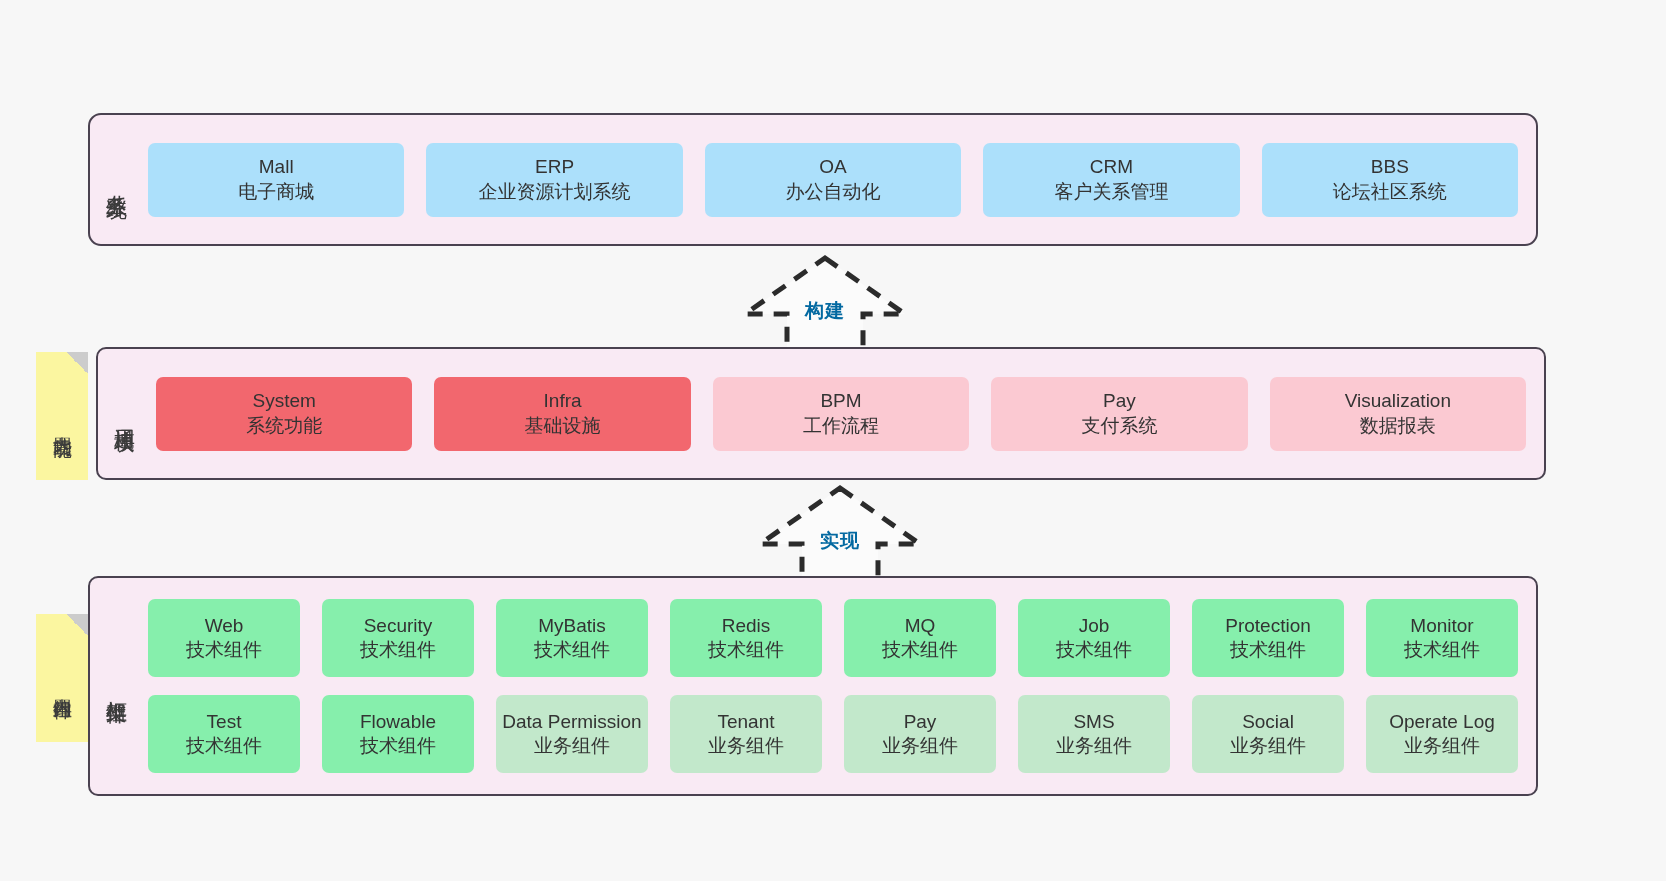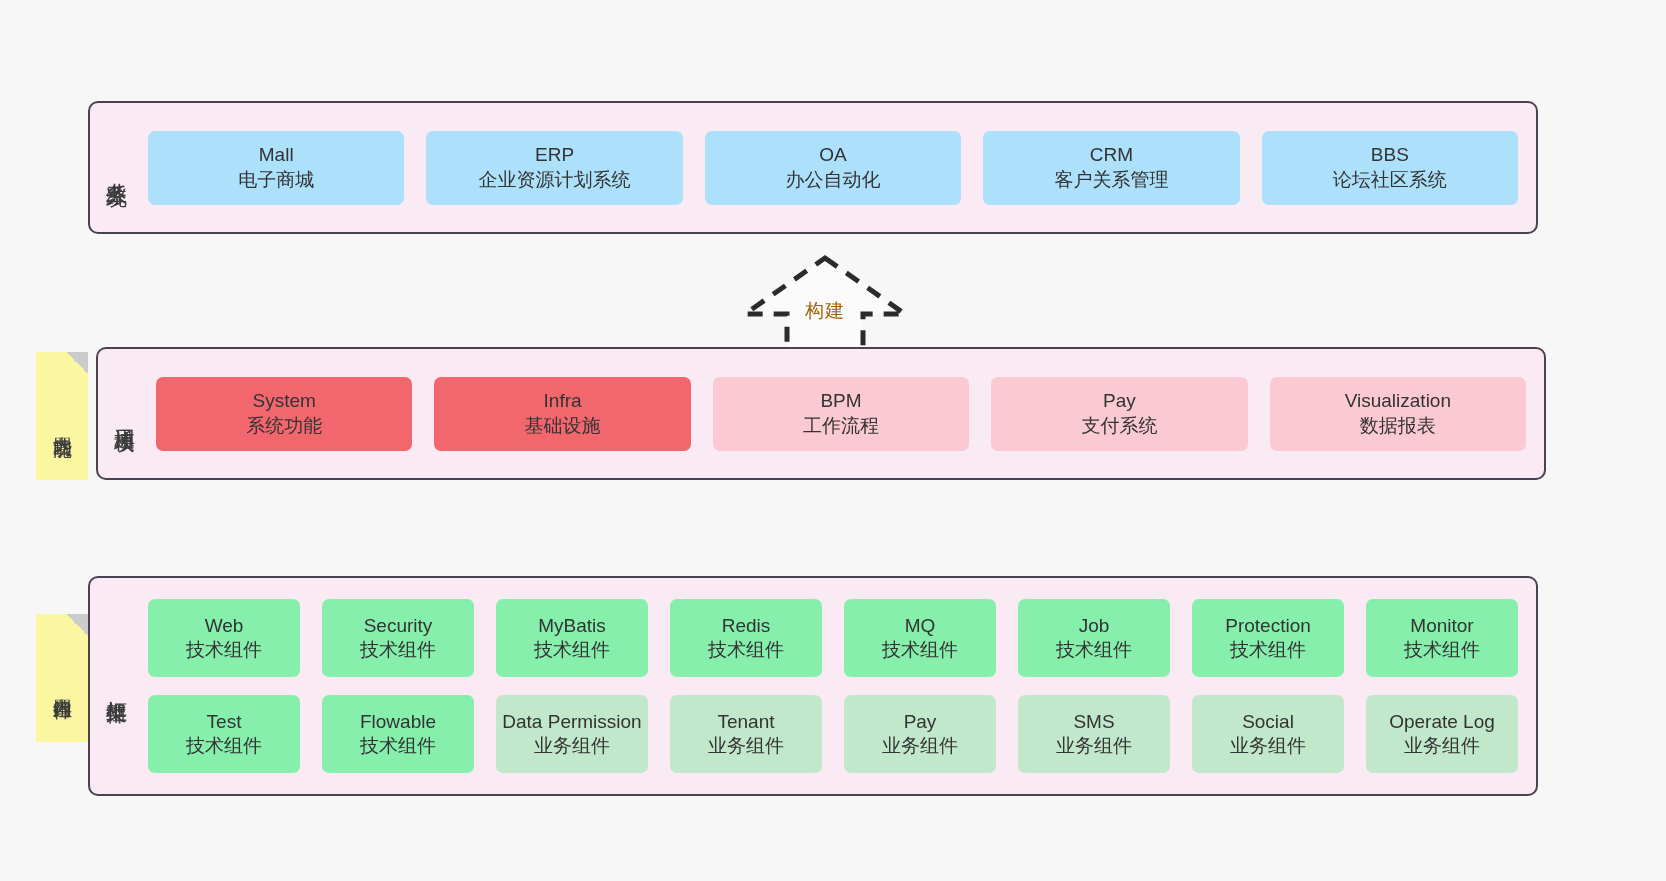--- a/index.html
+++ b/index.html
@@ -78,21 +78,21 @@
   .node .en { display: block; }
   .node .cn { display: block; }
 
   .node.blue       { background: #ace0fb; }
   .node.red        { background: #f2676e; }
   .node.pink       { background: #fbc9d2; }
   .node.green      { background: #86efac; }
   .node.lightgreen { background: #c2e8cb; }
 
   
-  #layer-business { left: 88px;  top: 101px; width: 1450px; height: 133px; }
+  #layer-business { left: 88px;  top: 113px; width: 1450px; height: 133px; border-radius: 13px; }
   #layer-common   { left: 96px;  top: 347px; width: 1450px; height: 133px; }
   #layer-frame    { left: 88px;  top: 576px; width: 1450px; height: 220px; }
 
   #layer-business .node { height: 74px; }
   #layer-common   .node { height: 74px; }
   #layer-frame    .node { height: 78px; }
 
   
   .sticky {
     position: absolute;
@@ -129,23 +129,24 @@
     height: 100px;
   }
   .arrow svg { display: block; width: 100%; height: 100%; }
   .arrow-label {
     position: absolute;
     left: 0;
     right: 0;
     top: 46px;
     text-align: center;
     font-size: 19px;
-    color: #a16207;
+    color: #0369a1;
     letter-spacing: 1px;
     background: transparent;
+    font-weight: bold;
   }
   #arrow-build   { left: 735px; top: 252px; }
   #arrow-realize { left: 750px; top: 482px; }
 </style>
 </head>
 <body>
 
 <div class="canvas">
 
   <div class="layer" id="layer-business">
@@ -207,20 +208,26 @@
           <span class="cn">支付系统</span>
         </div>
         <div class="node pink">
           <span class="en">Visualization</span>
           <span class="cn">数据报表</span>
         </div>
       </div>
     </div>
   </div>
 
+  <div class="arrow" id="arrow-realize">
+    <svg viewBox="0 0 180 100" preserveAspectRatio="none" aria-hidden="true">
+      <path d="M90 6 L170 62 L128 62 L128 98 L52 98 L52 62 L10 62 Z" fill="#fbfbfb" stroke="#2b2b2b" stroke-width="5" stroke-dasharray="15 11" stroke-linejoin="miter"></path>
+    </svg>
+    <div class="arrow-label">实现</div>
+  </div>
 
   <div class="sticky" id="sticky-frame">
     <span>内置组件</span>
   </div>
   <div class="layer" id="layer-frame">
     <div class="layer-title">框架组件</div>
     <div class="layer-body">
 
       <div class="row">
         <div class="node green">

